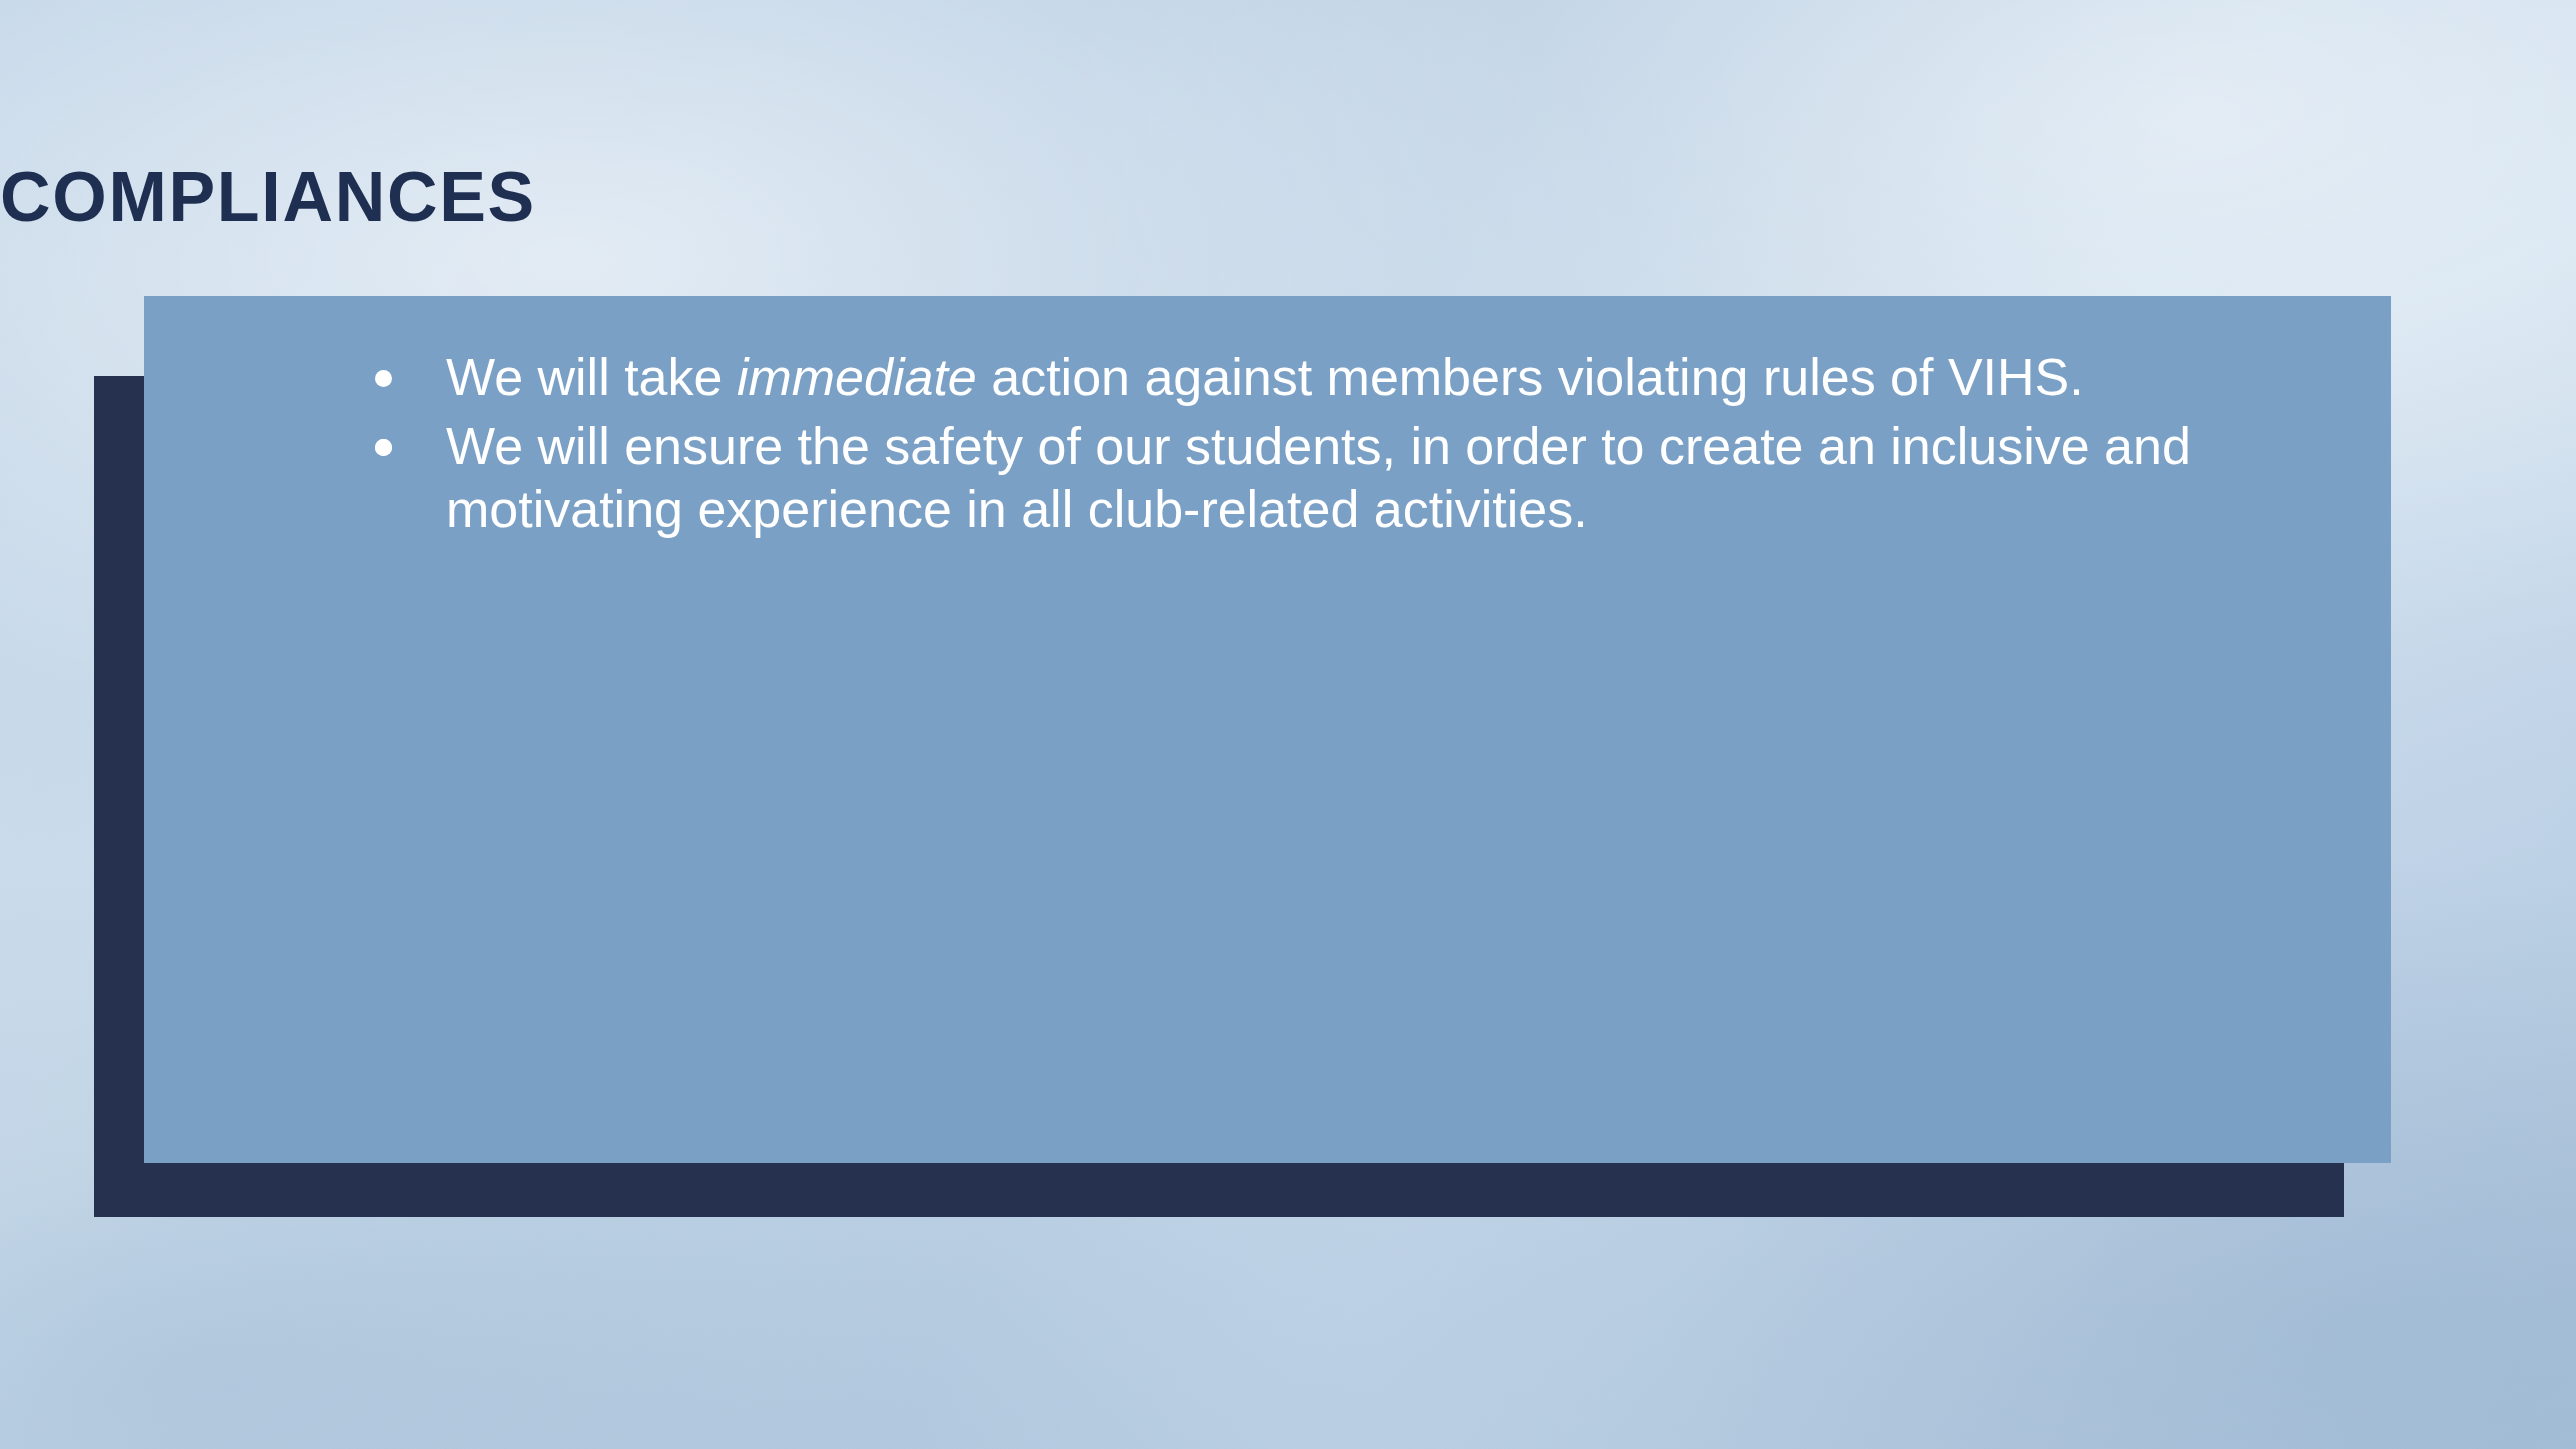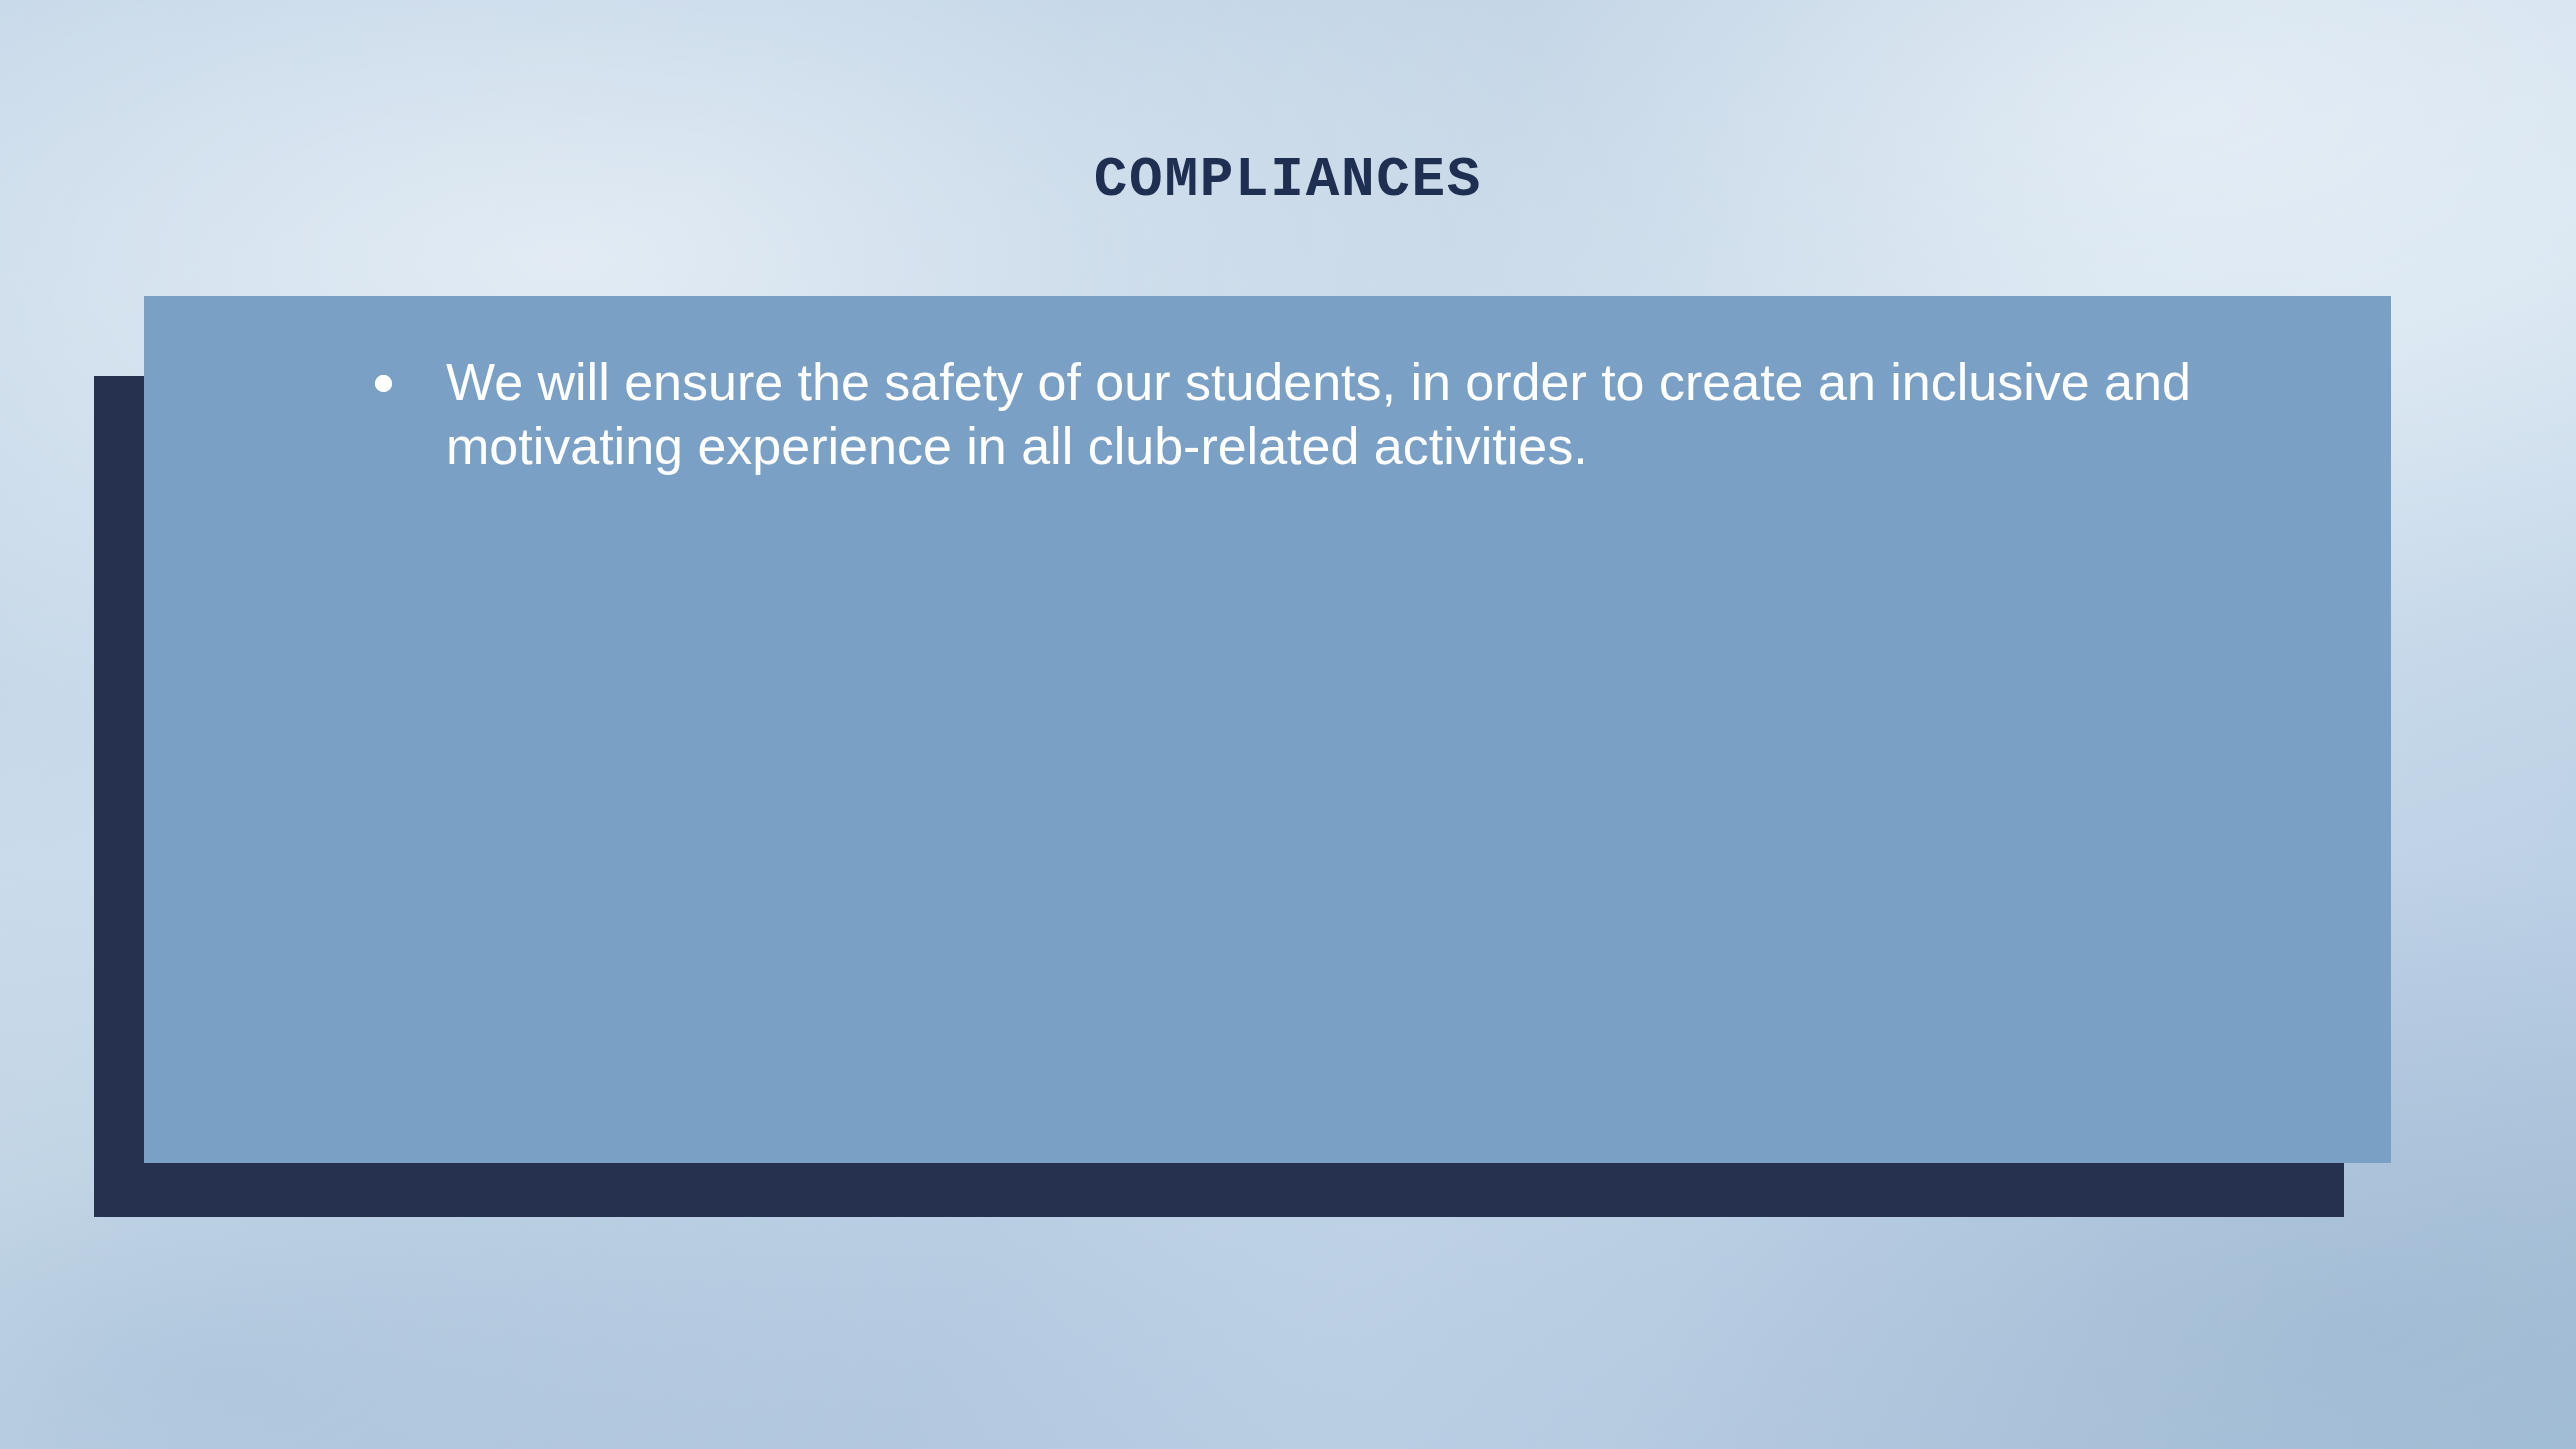--- a/index.html
+++ b/index.html
@@ -35,23 +35,22 @@
     background:
       linear-gradient(115deg, rgba(255,255,255,0.10) 0%, rgba(255,255,255,0.0) 24%, rgba(130,160,190,0.10) 48%, rgba(255,255,255,0.08) 70%, rgba(255,255,255,0.0) 100%);
     opacity: 0.9;
   }
 
   .slide-title {
     position: absolute;
     top: 110px;
     left: 0;
     width: 100%;
-    text-align: center;
-    font-family: Liberation Mono, monospace;
-    font-size: 56px;
+    font-family: Liberation Sans, sans-serif;
+    font-size: 70px;
     letter-spacing: 1.7px;
     color: #1f2f52;
     z-index: 5;
   }
 
   
   .panel-shadow {
     position: absolute;
     left: 94px;
     top: 376px;
@@ -108,20 +107,24 @@
 <div class="slide">
 
   <h1 class="slide-title">COMPLIANCES</h1>
 
   <div class="panel-shadow"></div>
 
   <div class="panel">
     <ul class="bullet-list">
       <li class="bullet-item">
         <span class="bullet-dot"></span>
+        <span class="bullet-text"><span>We will take </span><em class="it">immediate</em><span> action against members violating rules of VIHS.</span></span>
+      </li>
+      <li class="bullet-item">
+        <span class="bullet-dot"></span>
       </li>
       <li class="bullet-item">
         <span class="bullet-dot"></span>
         <span class="bullet-text"><span>We will ensure the safety of our students, in order to create an inclusive and motivating experience in all club-related activities.</span></span>
       </li>
     </ul>
   </div>
 
 </div>
 

